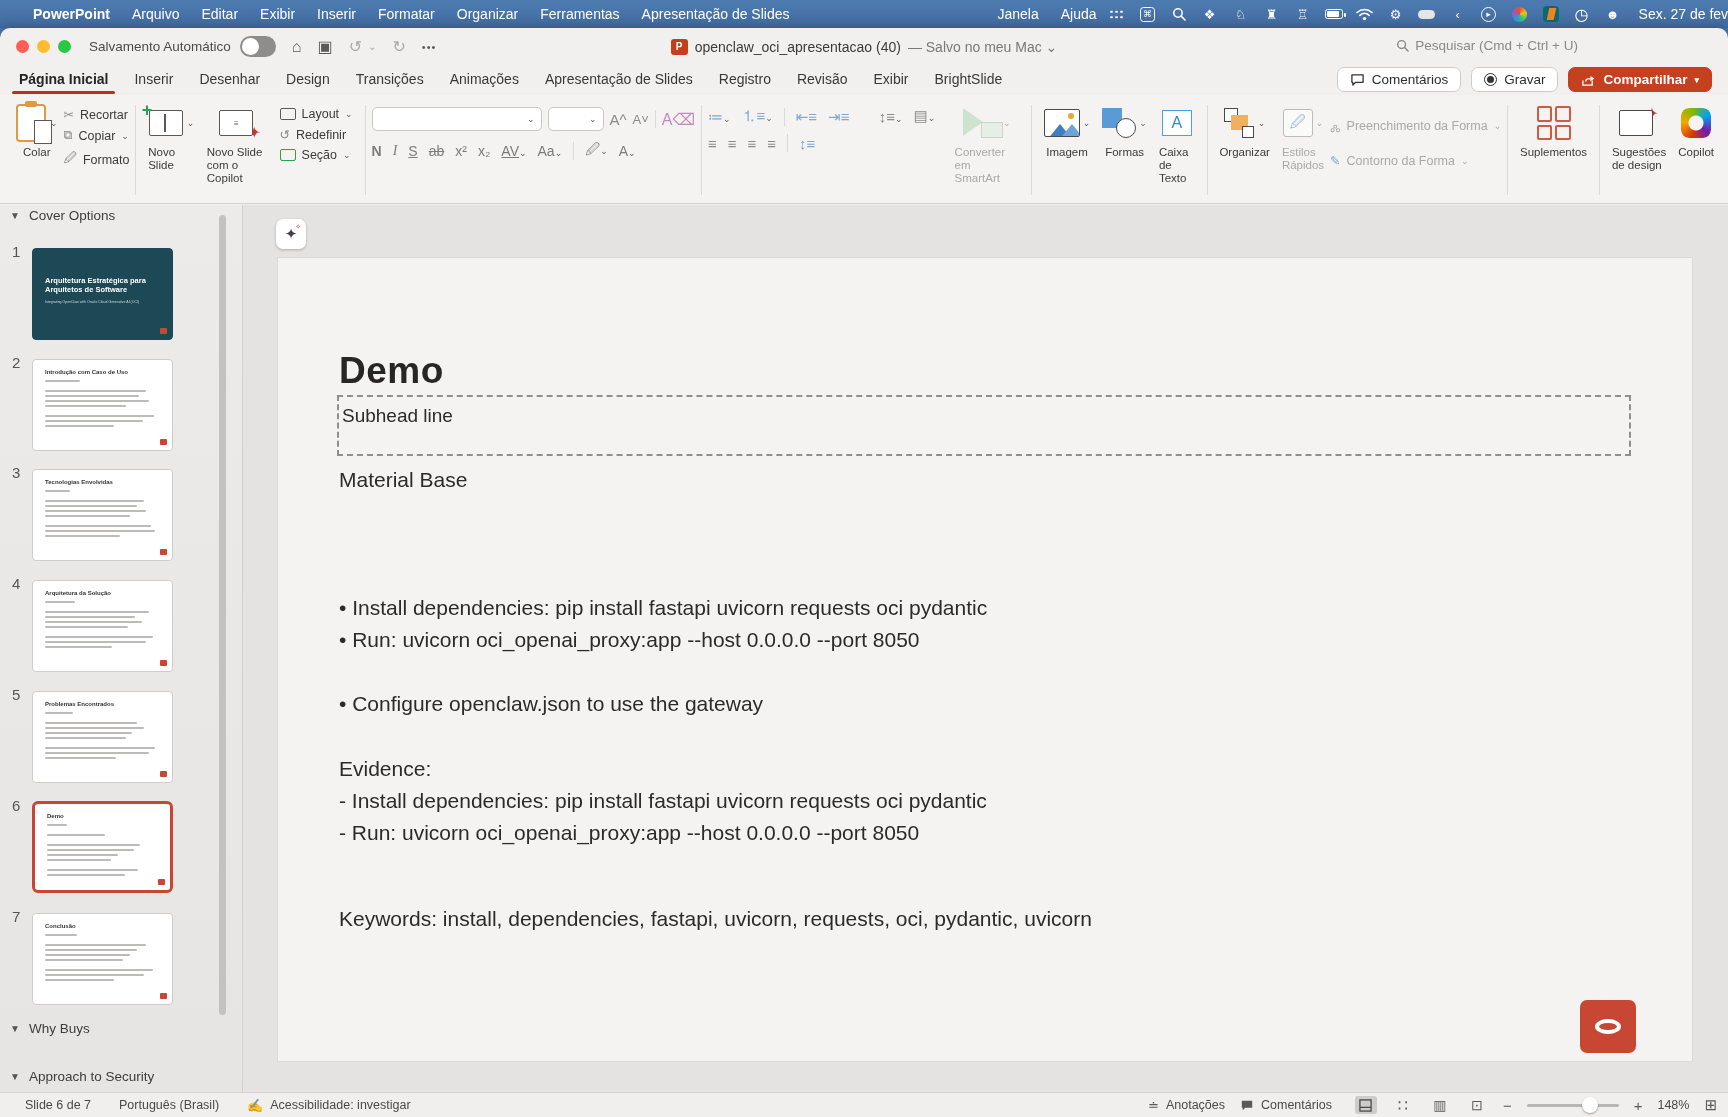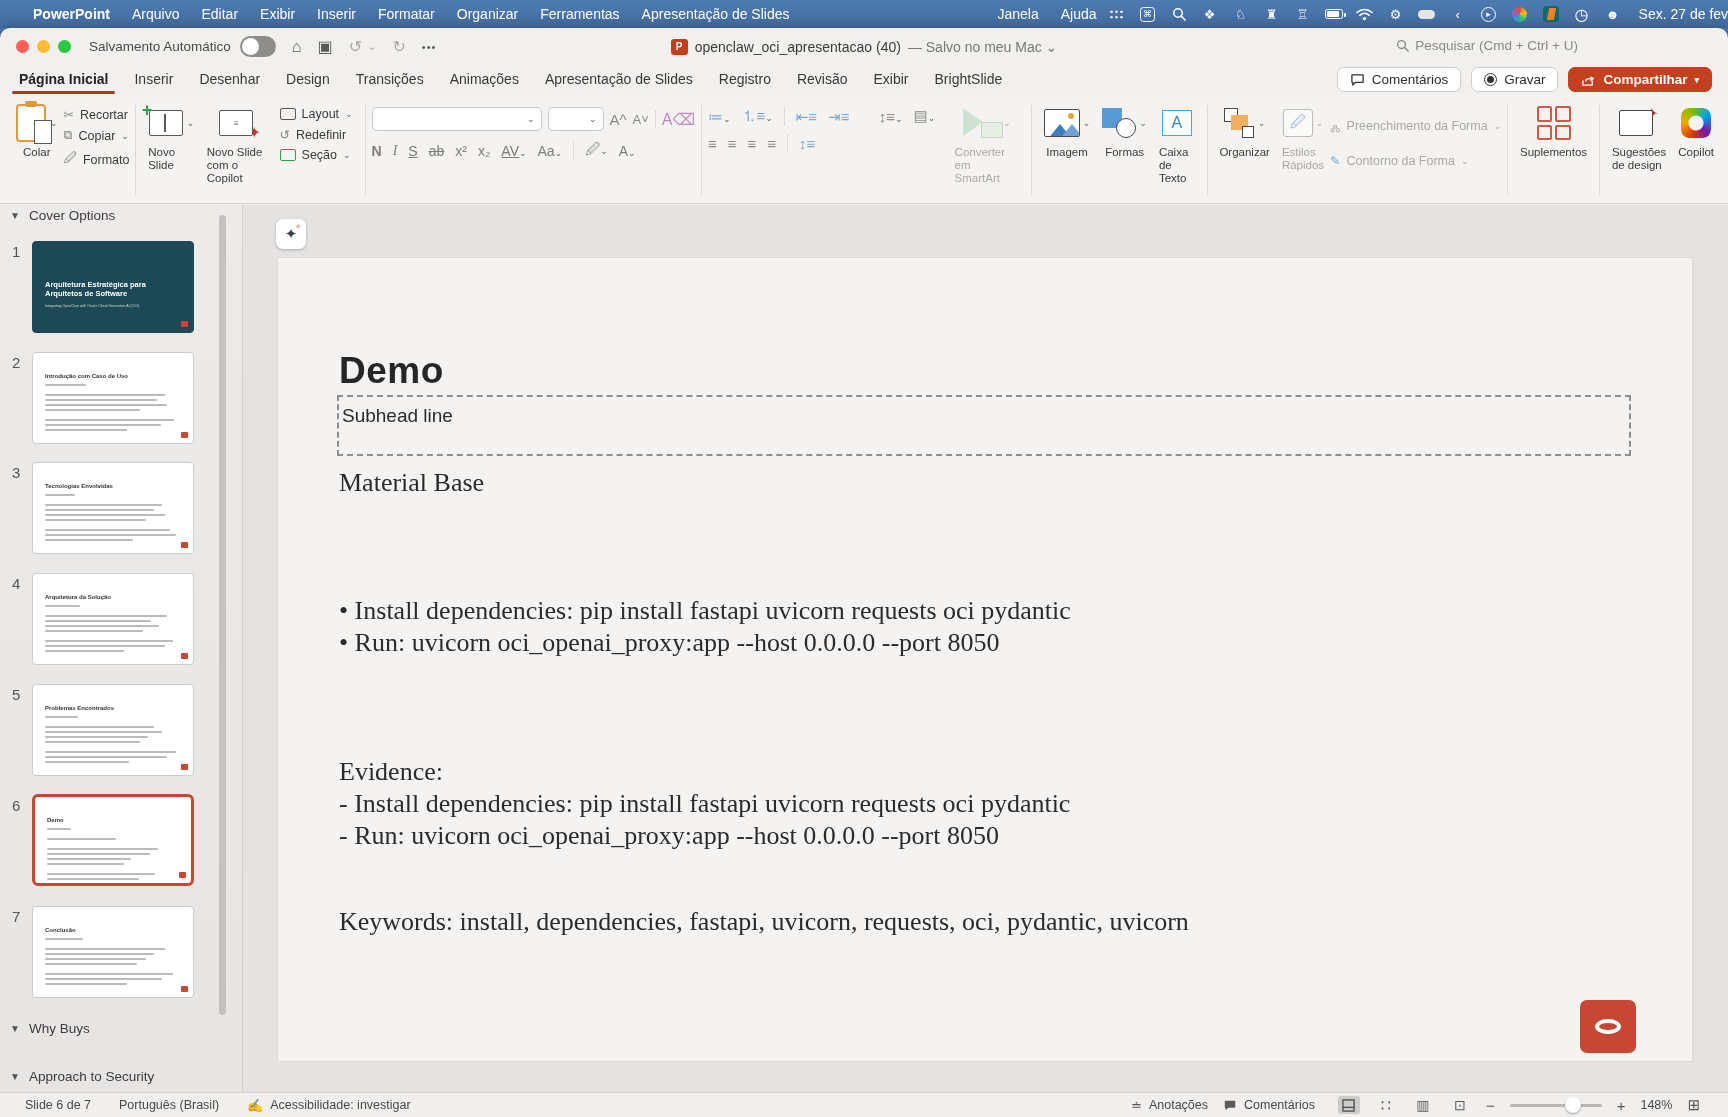--- a/index.html
+++ b/index.html
@@ -94,45 +94,45 @@
   .smartart-ic { width:40px; height:30px; position:relative; opacity:.45; }
   .smartart-ic .arr { position:absolute; left:0; top:0; width:0; height:0; border-top:14px solid transparent; border-bottom:14px solid transparent; border-left:20px solid #9fd0a8; }
   .smartart-ic .pg { position:absolute; right:0; bottom:0; width:22px; height:16px; background:#d9ead9; border:1.3px solid #88b890; }
 
   
   .workarea { position:absolute; top:177px; left:0; right:0; bottom:25px; display:flex; }
   .sidebar { position:relative; width:243px; background:linear-gradient(180deg,#edebea,#e7e5e4); border-right:1px solid #d3d1cf; overflow:hidden; }
   .sec-head { display:flex; align-items:center; gap:9px; font-size:13.5px; color:#3e3d3c; padding:0 0 0 10px; position:absolute; left:0; }
   .sec-chev { font-size:10px; color:#555; }
   .thumb-num { position:absolute; left:12px; font-size:15px; color:#555; }
-  .thumb { position:absolute; left:32px; width:162px; height:92px; background:#fff; border:1px solid #cfcdcb; border-radius:4px; padding:20px 12px; overflow:hidden; }
+  .thumb { position:absolute; left:32px; width:141px; height:92px; background:#fff; border:1px solid #cfcdcb; border-radius:4px; padding:9px 12px; overflow:hidden;margin-top:7px; }
   .thumb.dark { background:#1d4855; border-color:#1d4855; }
   .thumb.sel { border:3px solid #c74634; border-radius:6px; }
   .t-title { font-size:6px; font-weight:bold; color:#333; margin-bottom:5px; }
   .thumb.dark .t-title { color:#fff; font-size:7.5px; line-height:1.25; margin-top:18px; }
   .t-sub { font-size:3.5px; color:#cfd8da; margin-top:2px; }
   .tl { height:2px; background:#bdbbba; border-radius:1px; margin-bottom:3px; }
   .tl.gap { background:transparent; }
   .t-logo { position:absolute; right:5px; bottom:5px; width:7px; height:6px; background:#c74634; border-radius:1px; }
   .sb-scroll { position:absolute; right:16px; top:10px; width:7px; height:800px; border-radius:4px; background:#c4c2c0; }
 
   .canvas { position:relative; flex:1; background:#e5e3e2; overflow:hidden; }
   .designer-btn { position:absolute; left:33px; top:14px; width:30px; height:30px; background:#fff; border-radius:7px; box-shadow:0 1px 3px rgba(0,0,0,.25); display:flex; align-items:center; justify-content:center; font-size:15px; color:#413f4e; }
   .designer-btn .mini { position:absolute; right:5px; top:4px; font-size:7px; color:#c0392b; }
   .slide { position:absolute; left:35px; top:53px; width:1414px; height:803px; background:#f4f3f2; box-shadow:0 0 0 1px #dcdad8; }
   .s-title { position:absolute; left:61px; top:92px; font-size:37px; font-weight:bold; color:#262626; letter-spacing:.5px; }
   .subhead-box { position:absolute; left:59px; top:137px; width:1294px; height:61px; border:2px dashed #8f8f8f; }
   .subhead-box .txt { font-size:19px; color:#2b2b2b; padding:8px 0 0 3px; }
-  .sline { position:absolute; left:61px; font-size:26px; color:#2b2b2b; white-space:pre;font-family:Liberation Serif, serif; }
+  .sline { position:absolute; left:61px; font-size:21px; color:#2b2b2b; white-space:pre; }
   .oracle-logo { position:absolute; left:1302px; top:742px; width:56px; height:53px; background:#c74634; border-radius:7px; display:flex; align-items:center; justify-content:center; }
   .oracle-logo i { width:26px; height:15px; border:4.5px solid #fff; border-radius:50%; }
 
   
   .statusbar { position:absolute; left:0; right:0; bottom:0; height:25px; background:#f0efee; border-top:1px solid #d6d4d2;
-               display:flex; align-items:center; font-size:12.5px; color:#4a4948; padding:0 28px 0 25px; }
+               display:flex; align-items:center; font-size:12.5px; color:#4a4948; padding:0 11px 0 25px; }
   .sb-item { margin-right:28px; display:flex; align-items:center; gap:7px; white-space:nowrap; }
   .sb-right { margin-left:auto; display:flex; align-items:center; gap:15px; }
   .view-ic { width:22px; height:18px; display:flex; align-items:center; justify-content:center; border-radius:3px; font-size:12px; color:#5b5a59; }
   .view-ic.sel { background:#cecccb; }
   .zoom-slider { position:relative; width:92px; height:3px; background:#b9b7b5; border-radius:2px; }
   .zoom-slider .kn { position:absolute; left:55px; top:-7px; width:16px; height:16px; background:#fff; border-radius:50%; box-shadow:0 1px 2px rgba(0,0,0,.35); }
   .sb-ico { font-size:13px; color:#5b5a59; }
 
   
   .battery { width:21px; height:10px; border:1.2px solid #fff; border-radius:2.5px; position:relative; }
@@ -640,20 +640,21 @@
         </div>
 
         <div class="slide">
           <div class="s-title">Demo</div>
           <div class="subhead-box">
             <div class="txt">Subhead line</div>
           </div>
           <div class="sline" style="top:210px;">Material Base</div>
           <div class="sline" style="top:338px;">• Install dependencies: pip install fastapi uvicorn requests oci pydantic</div>
           <div class="sline" style="top:370px;">• Run: uvicorn oci_openai_proxy:app --host 0.0.0.0 --port 8050</div>
+          <div class="sline" style="top:434px;">• Configure openclaw.json to use the gateway</div>
           <div class="sline" style="top:499px;">Evidence:</div>
           <div class="sline" style="top:531px;">- Install dependencies: pip install fastapi uvicorn requests oci pydantic</div>
           <div class="sline" style="top:563px;">- Run: uvicorn oci_openai_proxy:app --host 0.0.0.0 --port 8050</div>
           <div class="sline" style="top:649px;">Keywords: install, dependencies, fastapi, uvicorn, requests, oci, pydantic, uvicorn</div>
           <div class="oracle-logo">
               <i></i>
             </div>
         </div>
       </div>
     </div>

